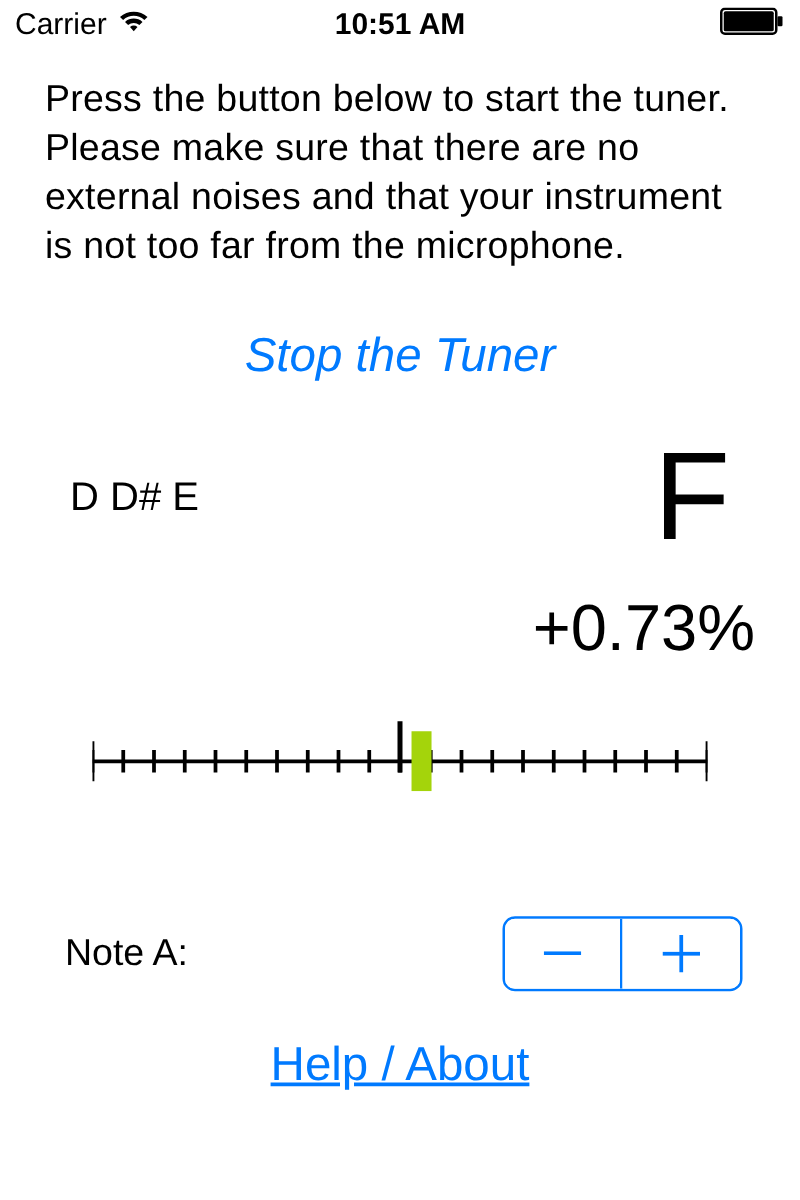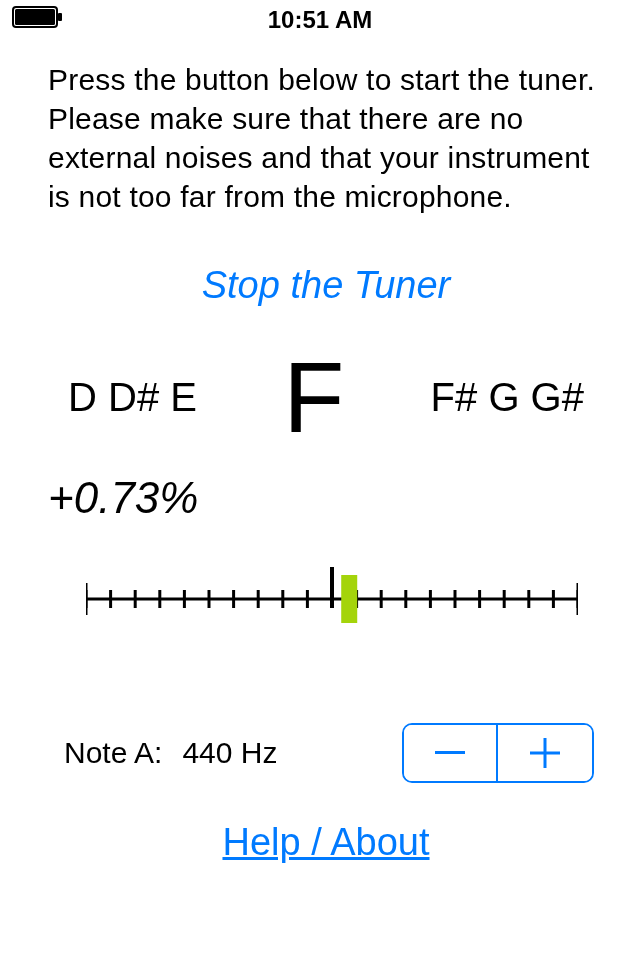--- a/index.html
+++ b/index.html
@@ -21,21 +21,20 @@
       font-weight: 500;
     }
     .status-left { display: flex; align-items: center; gap: 8px; }
     .status-time { font-weight: 600; position: absolute; left: 50%; transform: translateX(-50%); text-align: right; }
     .status-right { display: flex; align-items: center; }
     .wifi-icon { display: inline-block; }
     .battery-icon { display: inline-block; }
 
     .content {
       padding: 20px 36px 0 36px;
-      margin-left: 12px;
     }
     .instructions {
       font-size: 30px;
       line-height: 1.3;
       font-weight: 400;
       letter-spacing: 0.2px;
     }
     .stop-btn {
       display: block;
       width: 100%;
@@ -51,46 +50,45 @@
       font-style: italic;
     }
     .note-row {
       display: flex;
       align-items: center;
       justify-content: space-between;
       margin-top: 40px;
       padding: 0 20px;
     }
     .note-side {
-      font-size: 40px;
+      font-size: 32px;
       font-weight: 400;
     }
     .note-main {
       font-size: 100px;
       font-weight: 400;
       line-height: 1;
     }
     .offset {
-      text-align: left;
-      font-size: 44px;
+      text-align: right;
+      font-size: 52px;
       font-weight: 400;
       margin-top: 26px;
-      font-style: italic;
     }
     .scale-wrap {
       margin-top: 40px;
       padding: 0 38px;
     }
     .scale { position: relative; height: 60px; }
     .reference-row {
       display: flex;
       align-items: center;
       margin-top: 100px;
       padding: 0 10px;
-      gap: 0;
+      gap: 16px;
     }
     .ref-label { font-size: 30px; font-weight: 400; margin-left: 6px; }
     .ref-value { font-size: 30px; font-weight: 400; margin-left: 20px; }
     .stepper {
       display: flex;
       margin-left: auto;
       border: 2px solid #007aff;
       border-radius: 10px;
       overflow: hidden;
     }
@@ -121,41 +119,48 @@
       margin-top: 38px;
       font-family: inherit;
       cursor: pointer;
       text-decoration: underline;
     }
   </style>
 </head>
 <body>
 
 <div class="status-bar">
+  <div class="status-left">
+    <span>Carrier</span>
+    <span class="wifi-icon">
+      <svg width="28" height="20" viewBox="0 0 28 20">
+          <path d="M14 18 L11 14.5 C12.8 13 15.2 13 17 14.5 Z M7 10.5 C11 7 17 7 21 10.5 L18.5 13 C15.8 10.8 12.2 10.8 9.5 13 Z M3 6.5 C9 1 19 1 25 6.5 L22.5 9 C17.5 4.5 10.5 4.5 5.5 9 Z" fill="#000"></path>
+        </svg>
+    </span>
+  </div>
   <span class="status-time">10:51 AM</span>
   <div class="status-right">
     <span class="battery-icon">
       <svg width="52" height="22" viewBox="0 0 52 22">
           <rect x="1" y="1" width="44" height="20" rx="3" fill="none" stroke="#000" stroke-width="2"></rect>
           <rect x="3" y="3" width="40" height="16" rx="1.5" fill="#000"></rect>
           <rect x="46" y="7" width="4" height="8" rx="1" fill="#000"></rect>
         </svg>
     </span>
   </div>
 </div>
 
 <div class="content">
   <p class="instructions">Press the button below to start the tuner. Please make sure that there are no external noises and that your instrument is not too far from the microphone.</p>
 
   <button class="stop-btn">Stop the Tuner</button>
 
   <div class="note-row">
     <span class="note-side">D D# E</span>
     <span class="note-main">F</span>
-    <span class="note-side">F# G G#</span>
   </div>
 
   <div class="offset">+0.73%</div>
 
   <div class="scale-wrap">
     <div class="scale" id="scale"><svg width="492" height="60" viewBox="0 0 492 60">
           <line x1="0" x2="492" y1="36" y2="36" stroke="#000" stroke-width="3"></line>
           <line x1="0" x2="0" y1="27" y2="45" stroke="#000" stroke-width="3"></line>
           <line x1="24.6" x2="24.6" y1="27" y2="45" stroke="#000" stroke-width="3"></line>
           <line x1="49.2" x2="49.2" y1="27" y2="45" stroke="#000" stroke-width="3"></line>
@@ -179,21 +184,20 @@
           <line x1="492" x2="492" y1="27" y2="45" stroke="#000" stroke-width="3"></line>
           <line x1="0" x2="0" y1="20" y2="52" stroke="#000" stroke-width="3"></line>
           <line x1="492" x2="492" y1="20" y2="52" stroke="#000" stroke-width="3"></line>
           <line x1="246" x2="246" y1="4" y2="45" stroke="#000" stroke-width="4"></line>
           <rect x="255.22000000000003" y="12" width="16" height="48" fill="#a4d40b"></rect>
         </svg></div>
   </div>
 
   <div class="reference-row">
     <span class="ref-label">Note A:</span>
-    <span class="ref-value">440 Hz</span>
     <div class="stepper">
       <button>
         <svg width="30" height="4" viewBox="0 0 30 4">
             <rect width="30" height="3" fill="#007aff"></rect>
           </svg>
       </button>
       <button>
         <svg width="30" height="30" viewBox="0 0 30 30">
             <rect x="0" y="13.5" width="30" height="3" fill="#007aff"></rect>
             <rect x="13.5" y="0" width="3" height="30" fill="#007aff"></rect>

